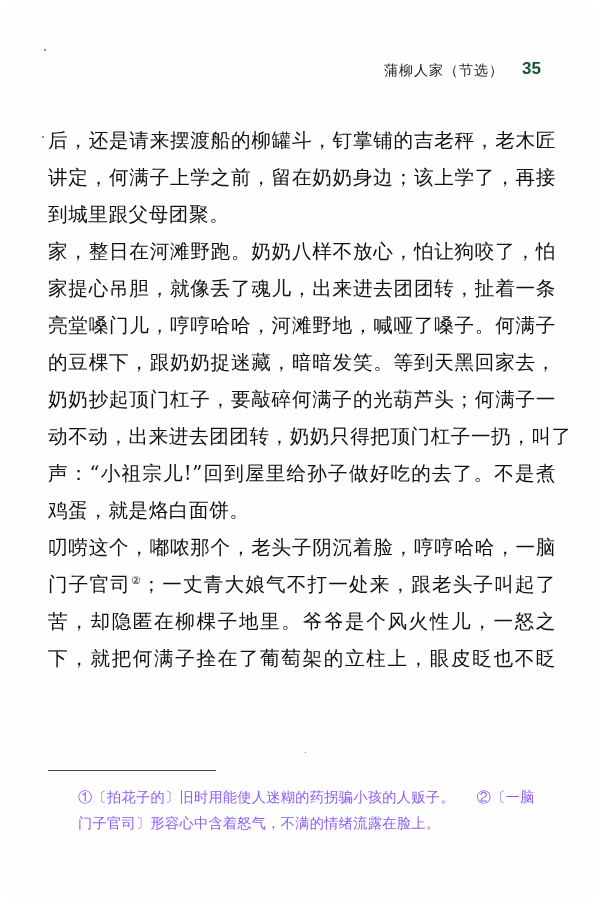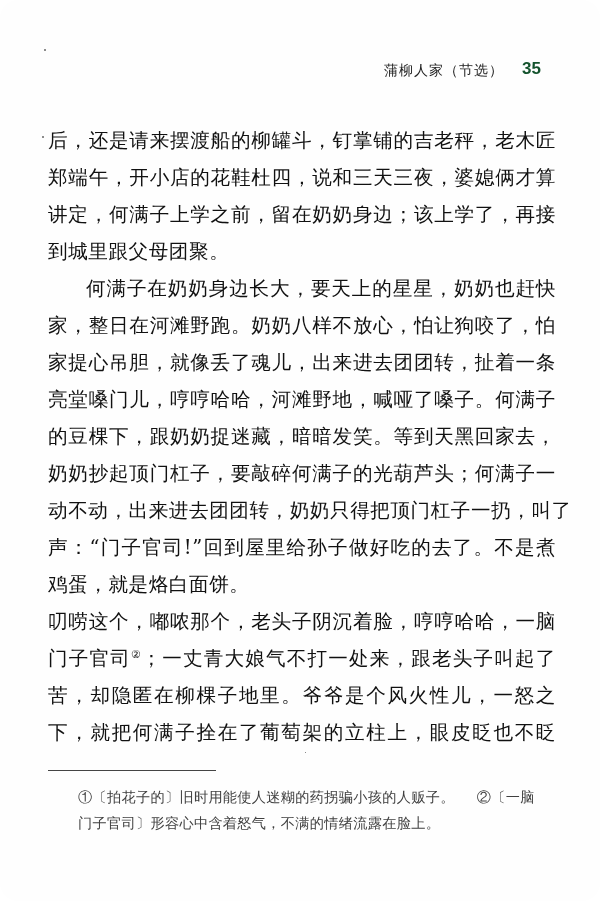--- a/index.html
+++ b/index.html
@@ -86,21 +86,21 @@
       position: absolute;
       left: 78px;
       top: 784px;
       width: 478px;
     }
     .fn-line {
       font-size: 14.2px;
       line-height: 26px;
       height: 26px;
       white-space: nowrap;
-      color: #404040;
+      color: #8b5cf6;
       letter-spacing: 0.3px;
     }
     .fn-gap {
       display: inline-block;
       width: 22px;
     }
   </style>
 </head>
 <body>
 
@@ -108,32 +108,30 @@
 
   <span class="speck" style="left:44px;top:49px;"></span>
   <span class="speck" style="left:42px;top:136px;"></span>
   <span class="speck" style="left:305px;top:752px;width:1px;height:1px;"></span>
 
   <div class="running-head">蒲柳人家（节选）</div>
   <div class="page-number">35</div>
 
   <div class="body-text">
     <div class="line">后，还是请来摆渡船的柳罐斗，钉掌铺的吉老秤，老木匠</div>
-    <div class="line">郑端午，开小店的花鞋杜四，说和三天三夜，婆媳俩才算</div>
     <div class="line">讲定，何满子上学之前，留在奶奶身边；该上学了，再接</div>
     <div class="line last">到城里跟父母团聚。</div>
 
-    <div class="line indent">何满子在奶奶身边长大，要天上的星星，奶奶也赶快</div>
     <div class="line">家，整日在河滩野跑。奶奶八样不放心，怕让狗咬了，怕</div>
     <div class="line">家提心吊胆，就像丢了魂儿，出来进去团团转，扯着一条</div>
     <div class="line">亮堂嗓门儿，哼哼哈哈，河滩野地，喊哑了嗓子。何满子</div>
     <div class="line">的豆棵下，跟奶奶捉迷藏，暗暗发笑。等到天黑回家去，</div>
     <div class="line">奶奶抄起顶门杠子，要敲碎何满子的光葫芦头；何满子一</div>
     <div class="line">动不动，出来进去团团转，奶奶只得把顶门杠子一扔，叫了</div>
-    <div class="line">声：“门子官司!”回到屋里给孙子做好吃的去了。不是煮</div>
+    <div class="line">声：“小祖宗儿!”回到屋里给孙子做好吃的去了。不是煮</div>
     <div class="line last">鸡蛋，就是烙白面饼。</div>
 
     <div class="line">叨唠这个，嘟哝那个，老头子阴沉着脸，哼哼哈哈，一脑</div>
     <div class="line"><span>门子官司</span><sup class="ref">②</sup><span>；一丈青大娘气不打一处来，跟老头子叫起了</span></div>
     <div class="line">苦，却隐匿在柳棵子地里。爷爷是个风火性儿，一怒之</div>
     <div class="line">下，就把何满子拴在了葡萄架的立柱上，眼皮眨也不眨</div>
   </div>
 
   <div class="footnote-rule"></div>
 

